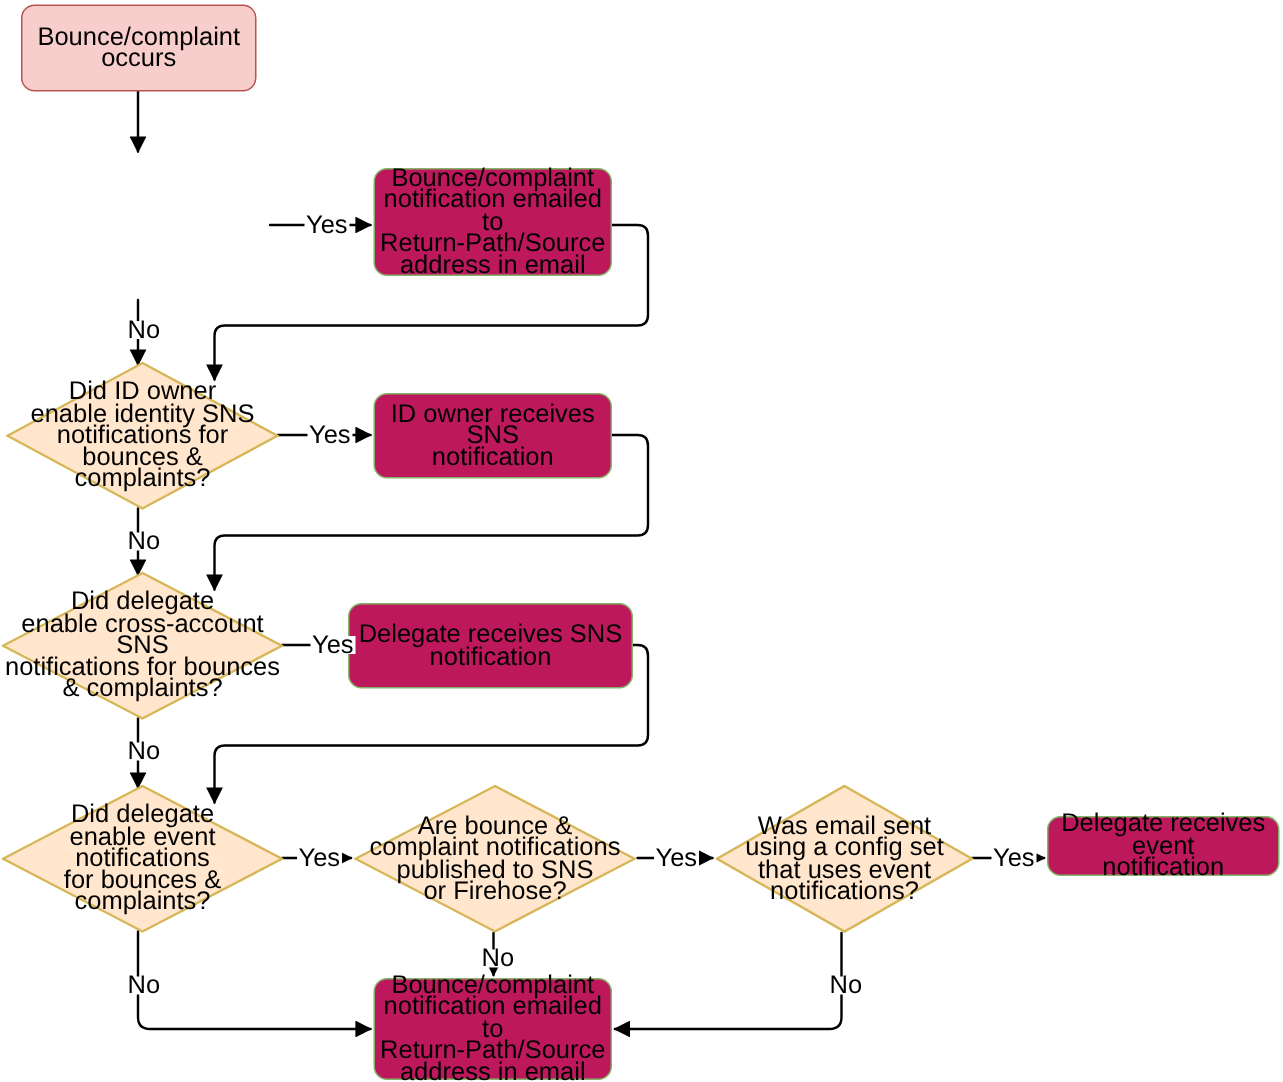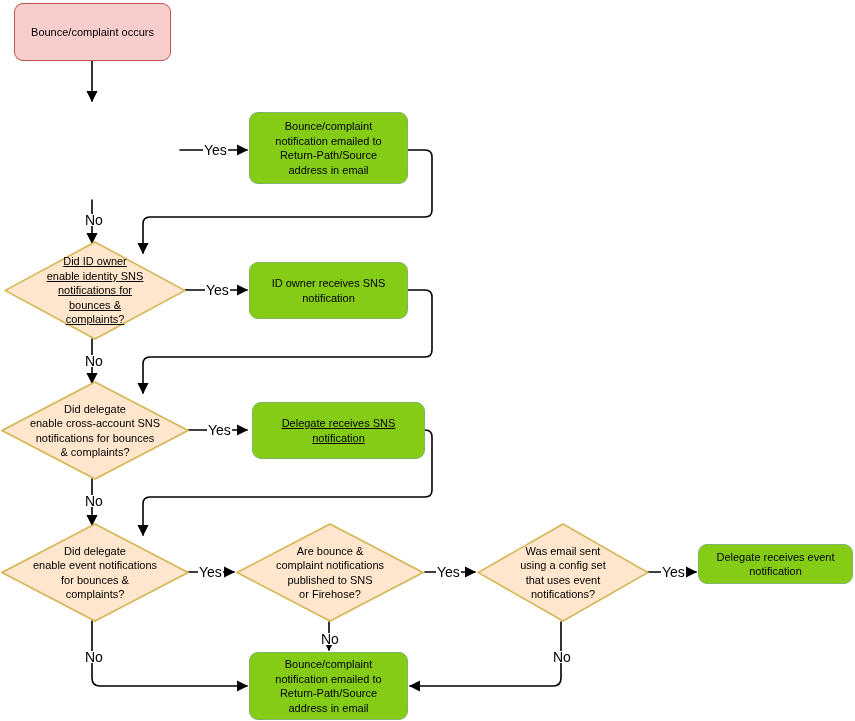--- a/index.html
+++ b/index.html
@@ -24,59 +24,59 @@
     width: 855px;
     height: 721px;
   }
   .node {
     position: absolute;
     display: flex;
     align-items: center;
     justify-content: flex-start;
     text-align: center;
     box-sizing: border-box;
-    font-size: 11px;
+    font-size: 17px;
     line-height: 14.5px;
     color: #000000;
   }
   .node .label {
     display: block;
     width: 100%;
     white-space: pre-line;
   }
   .box {
     border-radius: 9px;
     border: 1px solid;
   }
   .box.red {
     background: #f8cecc;
     border-color: #b85450;
   }
   .box.green {
-    background: #84cc16;
+    background: #be185d;
     border-color: #82b366;
   }
   .diamond {
     background: transparent;
     border: none;
   }
   .diamond .dshape {
     position: absolute;
     left: 0;
     top: 0;
     width: 100%;
     height: 100%;
   }
   .diamond .label {
     position: relative;
     z-index: 2;
   }
   .edge-label {
     position: absolute;
-    font-size: 14px;
+    font-size: 17px;
     line-height: 12px;
     color: #000000;
     background: #ffffff;
     padding: 0 1px;
     white-space: nowrap;
   }
 </style>
 </head>
 <body>
 
@@ -129,21 +129,21 @@
   </div>
 
 
   <div class="node box green" style="left:249px; top:112px; width:159px; height:72px;">
     <span class="label">Bounce/complaint
 notification emailed to
 Return-Path/Source
 address in email</span>
   </div>
 
-  <div class="node diamond" style="left:4px; top:241px; width:182px; height:99px;text-decoration:underline;">
+  <div class="node diamond" style="left:4px; top:241px; width:182px; height:99px;">
     <svg class="dshape" viewBox="0 0 182 99" preserveAspectRatio="none">
       <polygon points="91,1 181,49.5 91,98 1,49.5" fill="#ffe6cc" stroke="#d6b656" stroke-width="1.6"></polygon>
     </svg>
     <span class="label">Did ID owner
 enable identity SNS
 notifications for
 bounces &amp;
 complaints?</span>
   </div>
 
@@ -155,21 +155,21 @@
   <div class="node diamond" style="left:1px; top:381px; width:188px; height:99px;">
     <svg class="dshape" viewBox="0 0 188 99" preserveAspectRatio="none">
       <polygon points="94,1 187,49.5 94,98 1,49.5" fill="#ffe6cc" stroke="#d6b656" stroke-width="1.6"></polygon>
     </svg>
     <span class="label">Did delegate
 enable cross-account SNS
 notifications for bounces
 &amp; complaints?</span>
   </div>
 
-  <div class="node box green" style="left:252px; top:402px; width:173px; height:57px;text-decoration:underline;">
+  <div class="node box green" style="left:232px; top:402px; width:190px; height:57px;">
     <span class="label">Delegate receives SNS
 notification</span>
   </div>
 
   <div class="node diamond" style="left:1px; top:523px; width:188px; height:99px;">
     <svg class="dshape" viewBox="0 0 188 99" preserveAspectRatio="none">
       <polygon points="94,1 187,49.5 94,98 1,49.5" fill="#ffe6cc" stroke="#d6b656" stroke-width="1.6"></polygon>
     </svg>
     <span class="label">Did delegate
 enable event notifications

